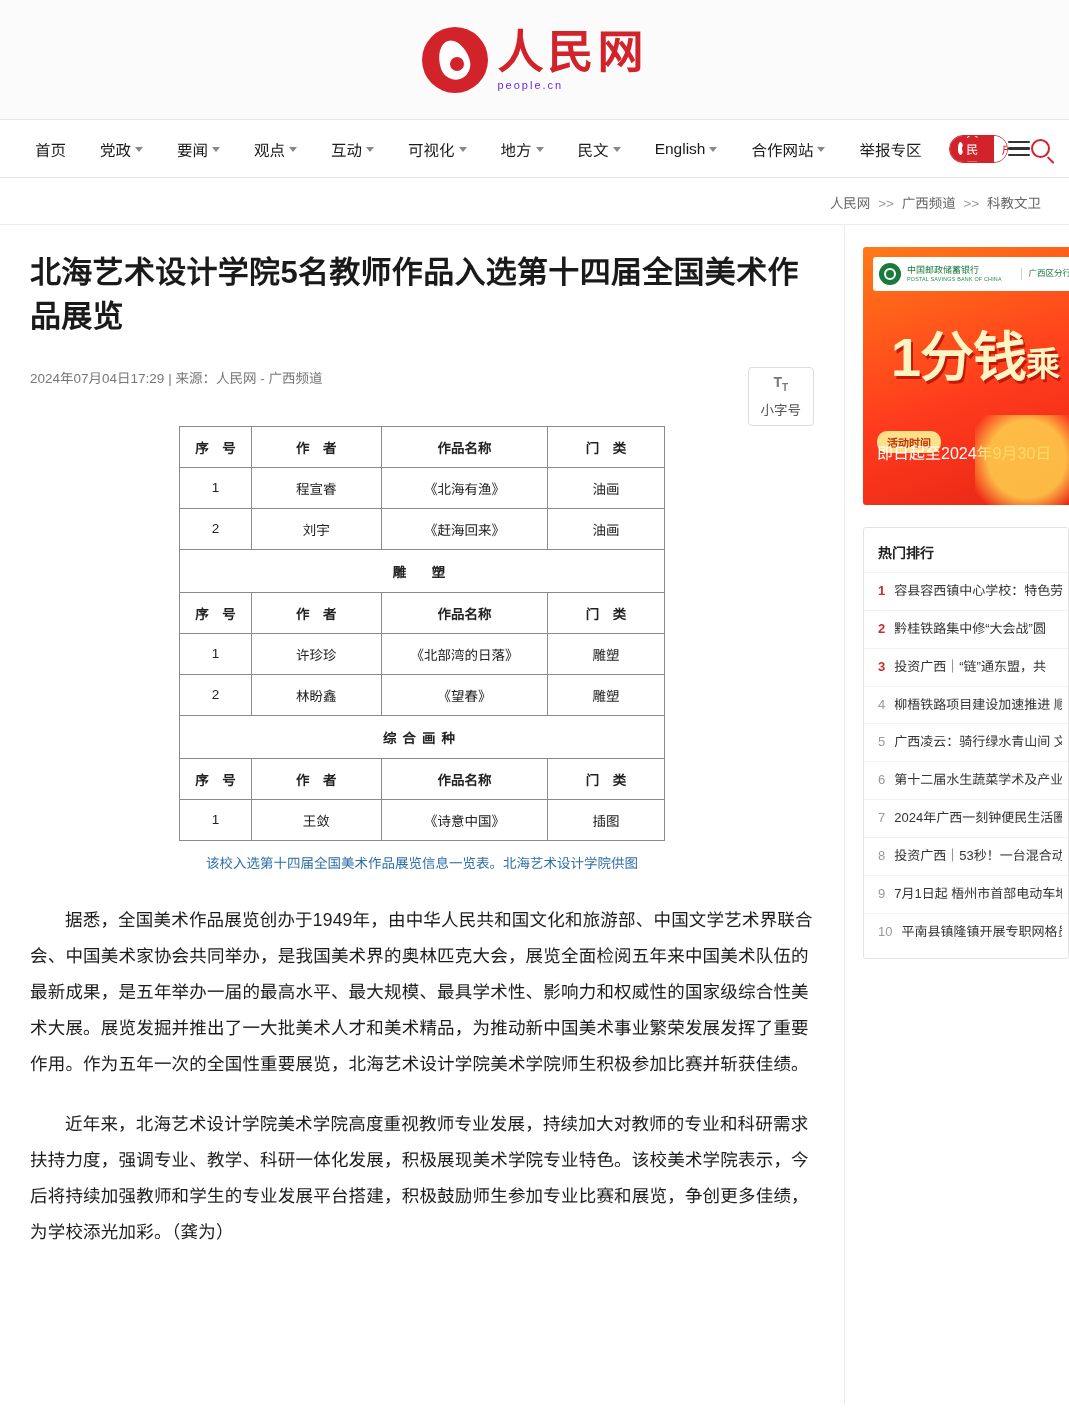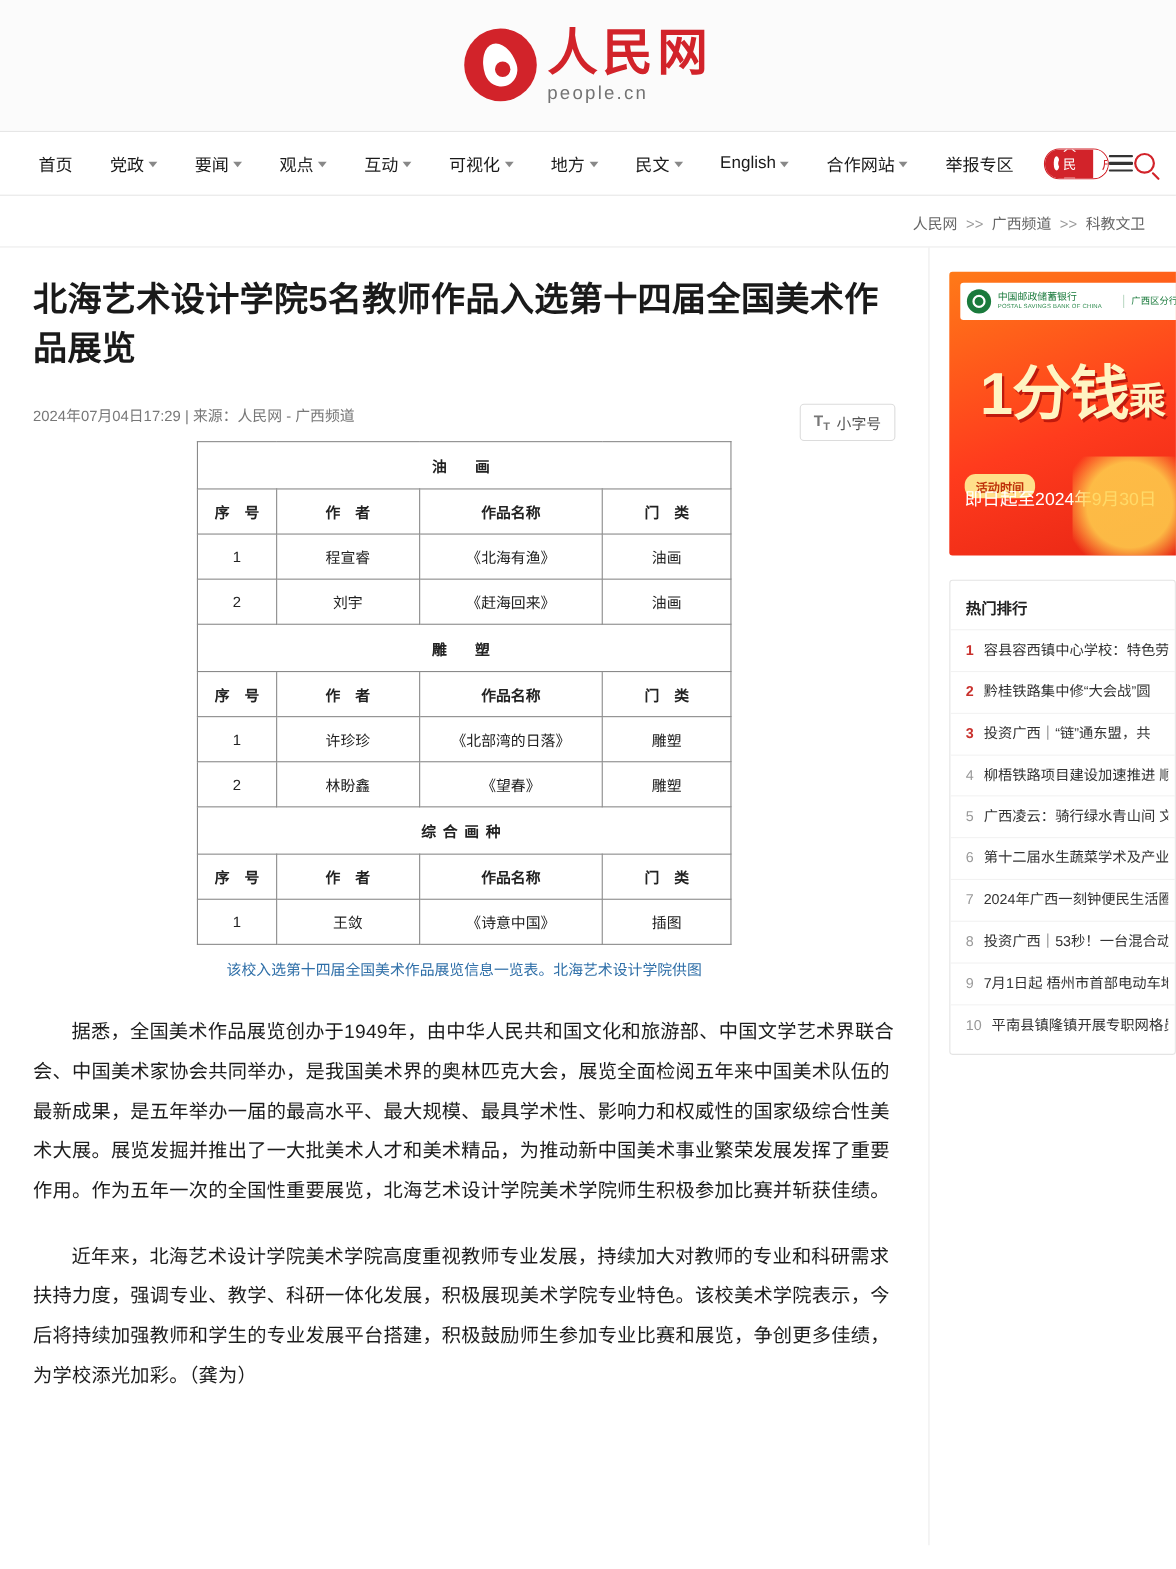--- a/index.html
+++ b/index.html
@@ -44,21 +44,21 @@
     border-radius: 50%;
     background: #d2232a;
     z-index: 2;
   }
   .logo-text { display: flex; flex-direction: column; align-items: flex-start; }
   .logo-cn {
     font-size: 46px; font-weight: bold; color: #d2232a;
     letter-spacing: 4px; line-height: 1.05;
   }
   .logo-en {
-    font-size: 17px; color: #737373; letter-spacing: 2px;
+    font-size: 11px; color: #6d28d9; letter-spacing: 2px;
     margin-top: 2px;
   }
 
   
   .nav {
     height: 58px;
     display: flex;
     align-items: center;
     padding: 0 18px;
     border-bottom: 1px solid #e3e3e3;
@@ -176,20 +176,21 @@
   .meta-text { flex: 1; }
   .fontsize-btn {
     display: flex; align-items: center; gap: 6px;
     border: 1px solid #dcdcdc;
     border-radius: 4px;
     padding: 6px 12px;
     font-size: 13.5px;
     color: #555;
     background: #fff;
     cursor: pointer;
+    flex-direction: column;
   }
   .fontsize-btn .tt {
     font-weight: bold; color: #777; font-size: 14px;
   }
   .fontsize-btn .tt sub { font-size: 10px; }
 
   
   .figure { margin: 0 auto 26px auto; width: 486px; }
   table.works {
     width: 486px;
@@ -429,23 +430,20 @@
         </div>
         <div class="fontsize-btn">
           <span class="tt">T<sub>T</sub></span>
           <span>小字号</span>
         </div>
       </div>
 
       <div class="figure">
         <table class="works">
           <tbody>
-            <tr class="section">
-              <td colspan="4">油　画</td>
-            </tr>
             <tr class="head">
               <td class="col-1">序　号</td>
               <td class="col-2">作　者</td>
               <td class="col-3">作品名称</td>
               <td class="col-4">门　类</td>
             </tr>
             <tr>
               <td>1</td>
               <td>程宣睿</td>
               <td>《北海有渔》</td>

